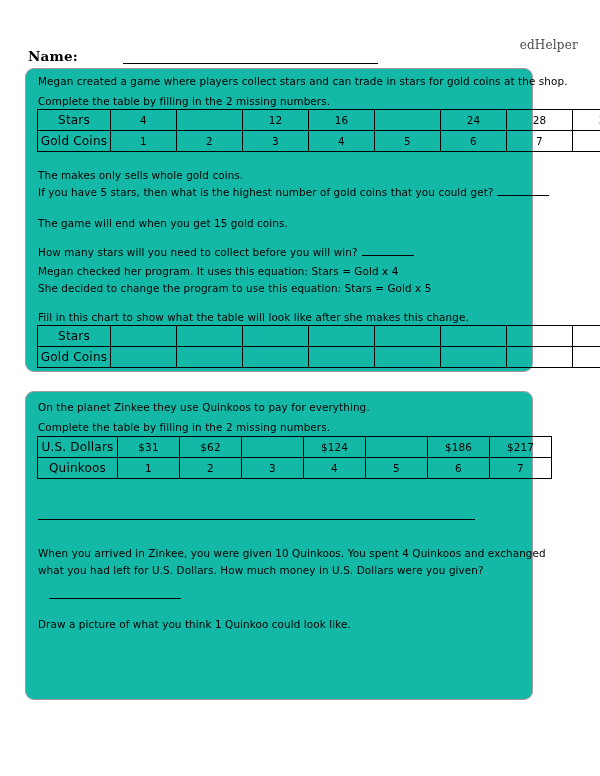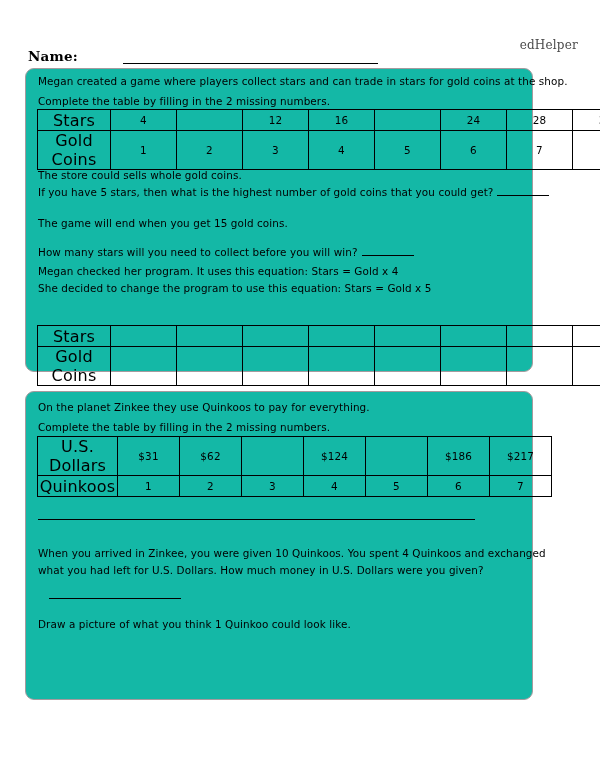--- a/index.html
+++ b/index.html
@@ -86,21 +86,21 @@
     border: 1.1px solid #000;
     height: 20px;
     text-align: center;
     vertical-align: middle;
     font-size: 10.4px;
     padding: 0;
     letter-spacing: 0.2px;
   }
   table.ws td.rowhead {
     text-align: center;
-    font-size: 16px;
+    font-size: 12px;
   }
 
   
   .blank-short {
     display: inline-block;
     border-bottom: 1.3px solid #000;
     width: 52px;
     height: 10px;
     margin-left: 4px;
     vertical-align: baseline;
@@ -164,33 +164,34 @@
           <td>3</td>
           <td>4</td>
           <td>5</td>
           <td>6</td>
           <td>7</td>
           <td>8</td>
         </tr>
       </tbody>
     </table>
 
-    <div class="body-text line-blk" style="left:12px; top:99px;">The store could sells whole gold coins.</div>
+    <div class="body-text line-blk" style="left:12px; top:99px;">The makes only sells whole gold coins.</div>
     <div class="body-text line-blk" style="left:12px; top:116px;">
       <span>If you have 5 stars, then what is the highest number of gold coins that you could get?</span><span class="blank-short"></span>
     </div>
 
     <div class="body-text line-blk" style="left:12px; top:147px;">The game will end when you get 15 gold coins.</div>
     <div class="body-text line-blk" style="left:12px; top:164px;margin-top:12px;">
       <span>How many stars will you need to collect before you will win?</span><span class="blank-short"></span>
     </div>
 
     <div class="body-text line-blk" style="left:12px; top:195px;">Megan checked her program. It uses this equation: Stars = Gold x 4</div>
     <div class="body-text line-blk" style="left:12px; top:212px;">She decided to change the program to use this equation: Stars = Gold x 5</div>
 
+    <div class="body-text line-blk" style="left:12px; top:241px;">Fill in this chart to show what the table will look like after she makes this change.</div>
 
     <table class="ws" id="s1t2" style="left:11px; top:256px; width:535px;">
       <colgroup>
         <col style="width:73px">
           <col style="width:66px">
           <col style="width:66px">
           <col style="width:66px">
         <col style="width:66px">
           <col style="width:66px">
           <col style="width:66px">

